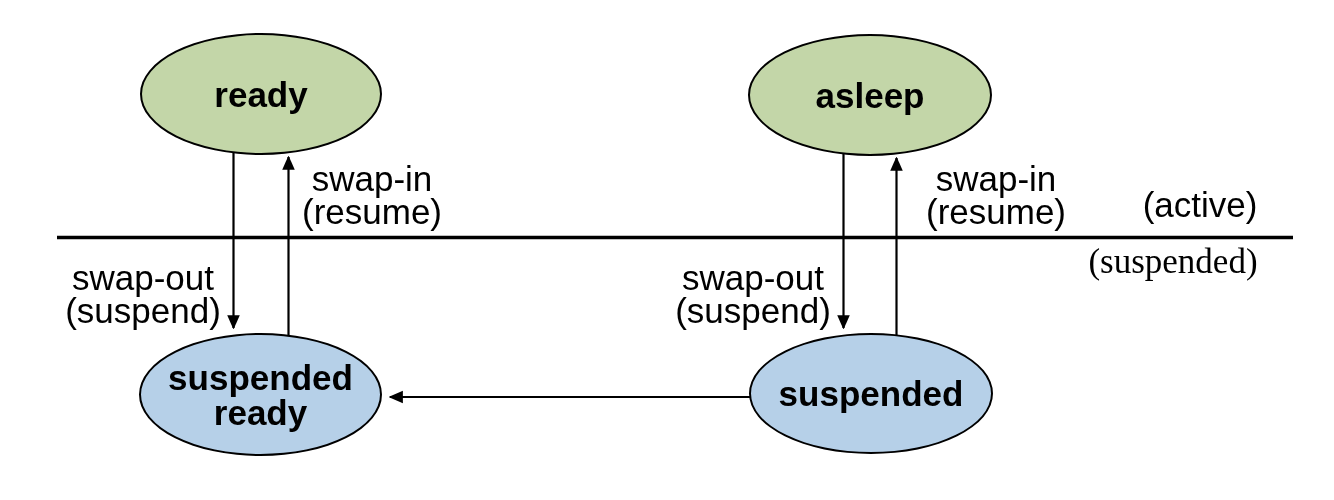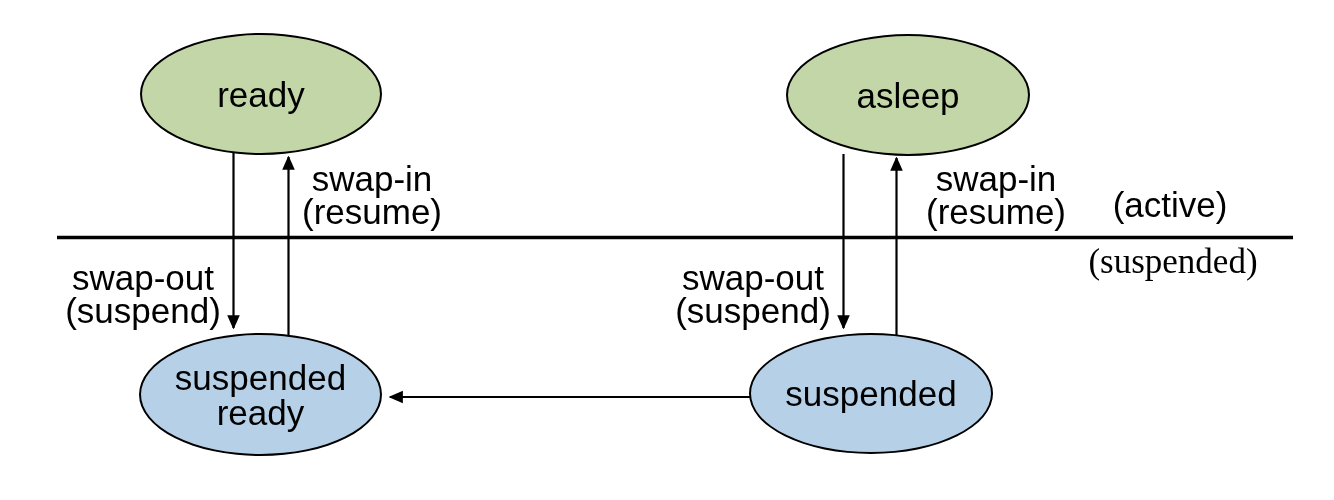--- a/index.html
+++ b/index.html
@@ -19,43 +19,43 @@
   }
   .node {
     position: absolute;
     box-sizing: border-box;
     border: 2.5px solid #000000;
     border-radius: 50%;
     display: flex;
     flex-direction: column;
     align-items: center;
     justify-content: center;
-    font-weight: normal;
+    font-weight: bold;
     font-size: 35px;
     line-height: 35px;
     text-align: center;
   }
   .node.green { background: #c3d6a8; }
   .node.blue  { background: #b6d0e8; }
   #node-ready            { left: 140px; top: 33px;  width: 242px; height: 122px; }
-  #node-asleep           { left: 786px; top: 34px;  width: 244px; height: 122px; }
+  #node-asleep           { left: 748px; top: 34px;  width: 244px; height: 122px; }
   #node-suspended-ready  { left: 139px; top: 333px; width: 243px; height: 123px; }
   #node-suspended-blocked{ left: 749px; top: 333px; width: 244px; height: 121px; }
   .lbl {
     position: absolute;
     font-size: 35px;
     line-height: 33px;
     text-align: center;
     white-space: nowrap;
   }
   #lbl-swap-in-left   { left: 290px;  top: 162px; width: 164px; }
   #lbl-swap-out-left  { left: 54px;   top: 261px; width: 178px; }
   #lbl-swap-out-right { left: 664px;  top: 261px; width: 178px; }
   #lbl-swap-in-right  { left: 913px;  top: 162px; width: 166px; }
-  #lbl-active         { left: 1090px; top: 188px; width: 160px; }
+  #lbl-active         { left: 1120px; top: 188px; width: 160px; }
   #lbl-suspended      { left: 1068px; top: 245px; width: 210px; font-family: Liberation Serif, serif; }
   #lbl-wakeup         { left: 490px;  top: 413px; width: 164px; }
 </style>
 </head>
 <body>
 
 <div class="stage">
 
   <svg class="layer" width="1334" height="500" viewBox="0 0 1334 500" xmlns="http://www.w3.org/2000/svg">
     <defs>

